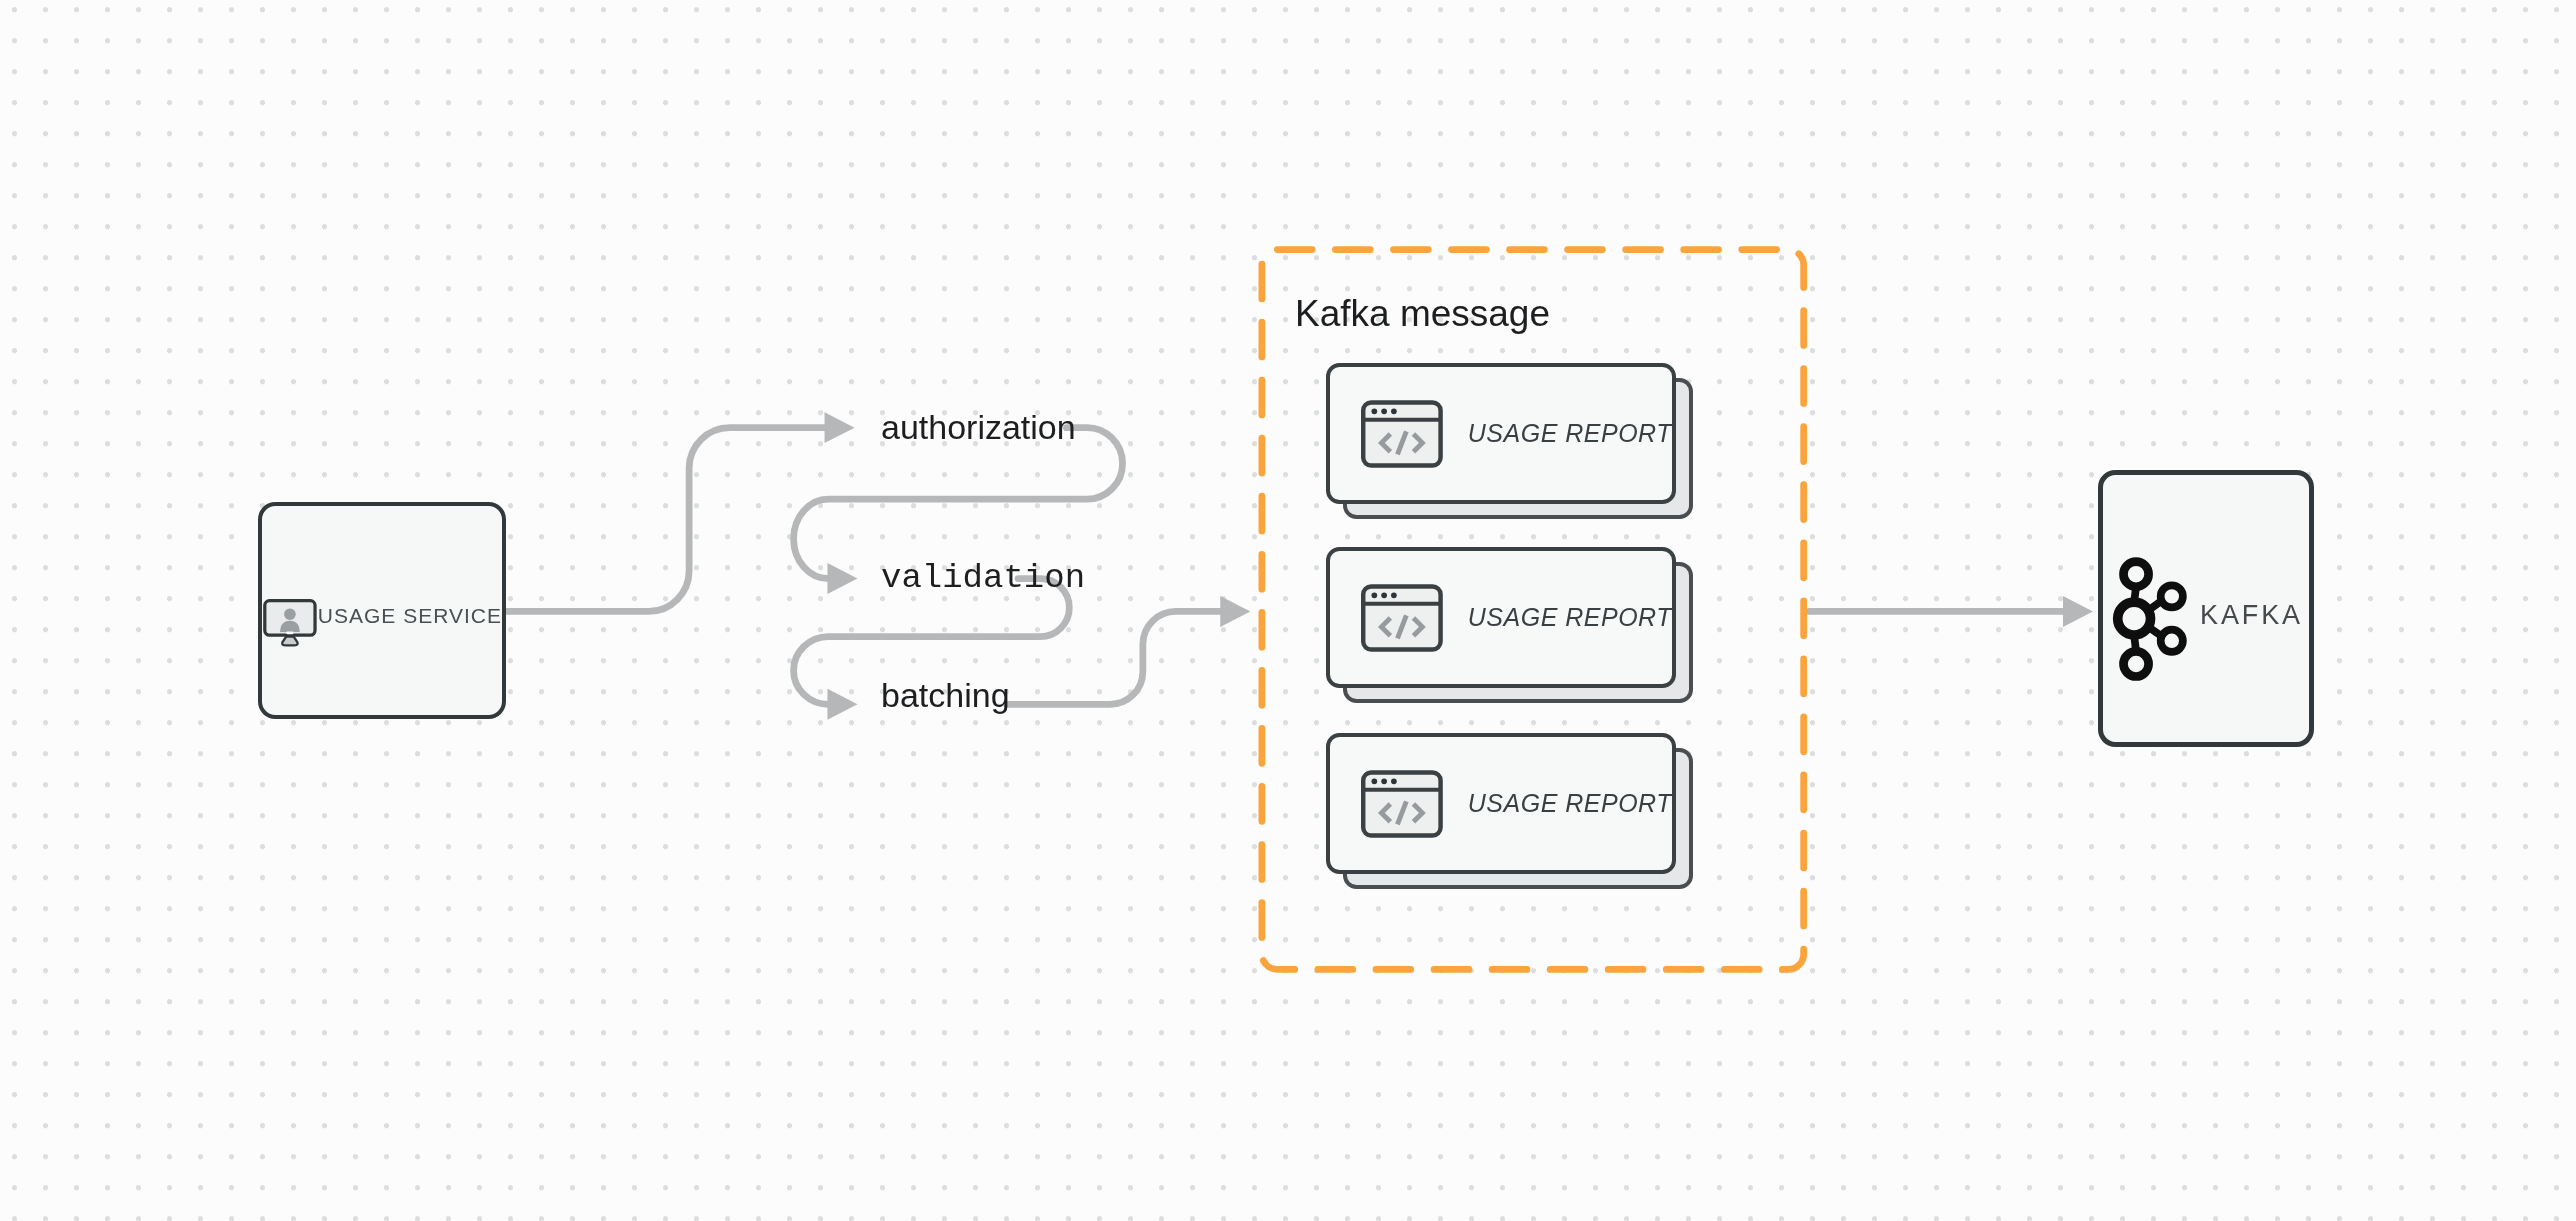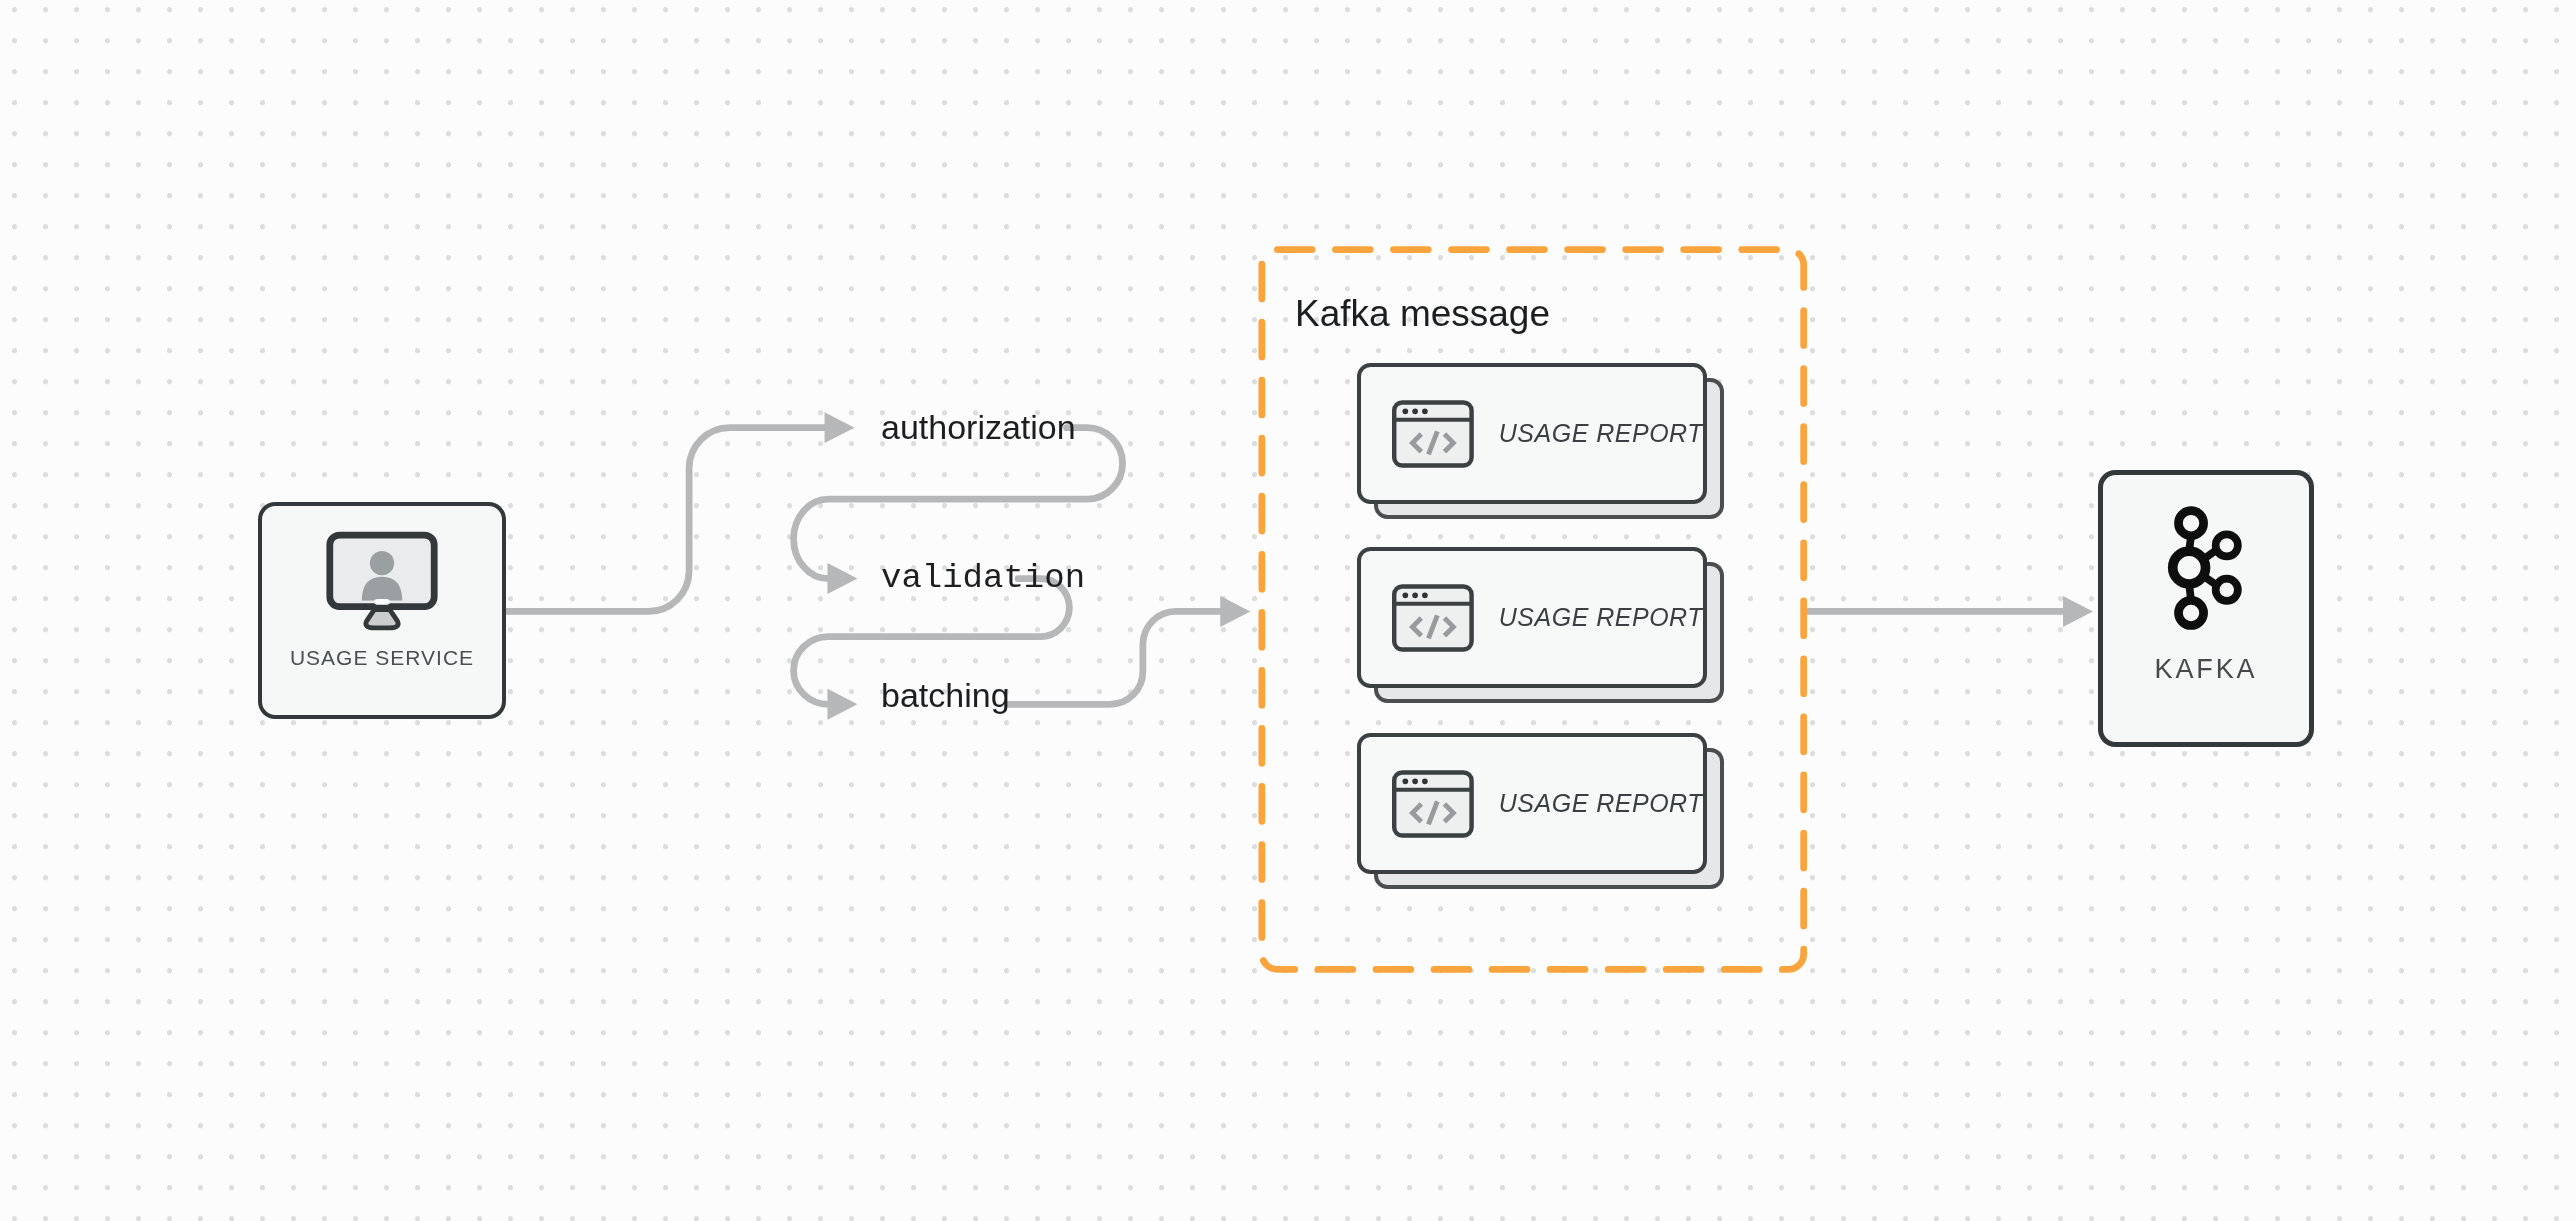--- a/index.html
+++ b/index.html
@@ -45,21 +45,21 @@
     stroke-width: 7;
     stroke-dasharray: 36 24;
     stroke-linecap: round;
   }
   .node {
     position: absolute;
     background: var(--node-fill);
     border: 4.8px solid var(--node-border);
     border-radius: 17.4px;
     display: flex;
-    flex-direction: column;
+    flex-direction: row;
     align-items: center;
   }
   #usage-service-node { left: 258px; top: 502px; width: 248px; height: 217px; }
   #usage-service-node .node-icon { margin-top: 25px; }
   #usage-service-node .node-label {
     margin-top: 11.6px;
     font-size: 21px;
     letter-spacing: 1px;
     color: var(--text-muted);
     white-space: nowrap;
@@ -87,21 +87,21 @@
   #step-batching      { left: 865px; top: 696px; }
   #group-title {
     position: absolute;
     left: 1295px; top: 315px;
     transform: translateY(-52%);
     font-size: 37px;
     font-weight: 400;
     color: var(--text-dark);
     white-space: nowrap;
   }
-  .card-stack { position: absolute; left: 1357px; width: 328px; height: 156px; }
+  .card-stack { position: absolute; left: 1326px; width: 328px; height: 156px; }
   #card-stack-1 { top: 363px; }
   #card-stack-2 { top: 547px; }
   #card-stack-3 { top: 733px; }
   .card-shadow {
     position: absolute;
     left: 16.5px; top: 14.5px;
     width: 350px; height: 141px;
     background: var(--card-shadow-fill);
     border: 4.8px solid var(--card-shadow-border);
     border-radius: 13.5px;

